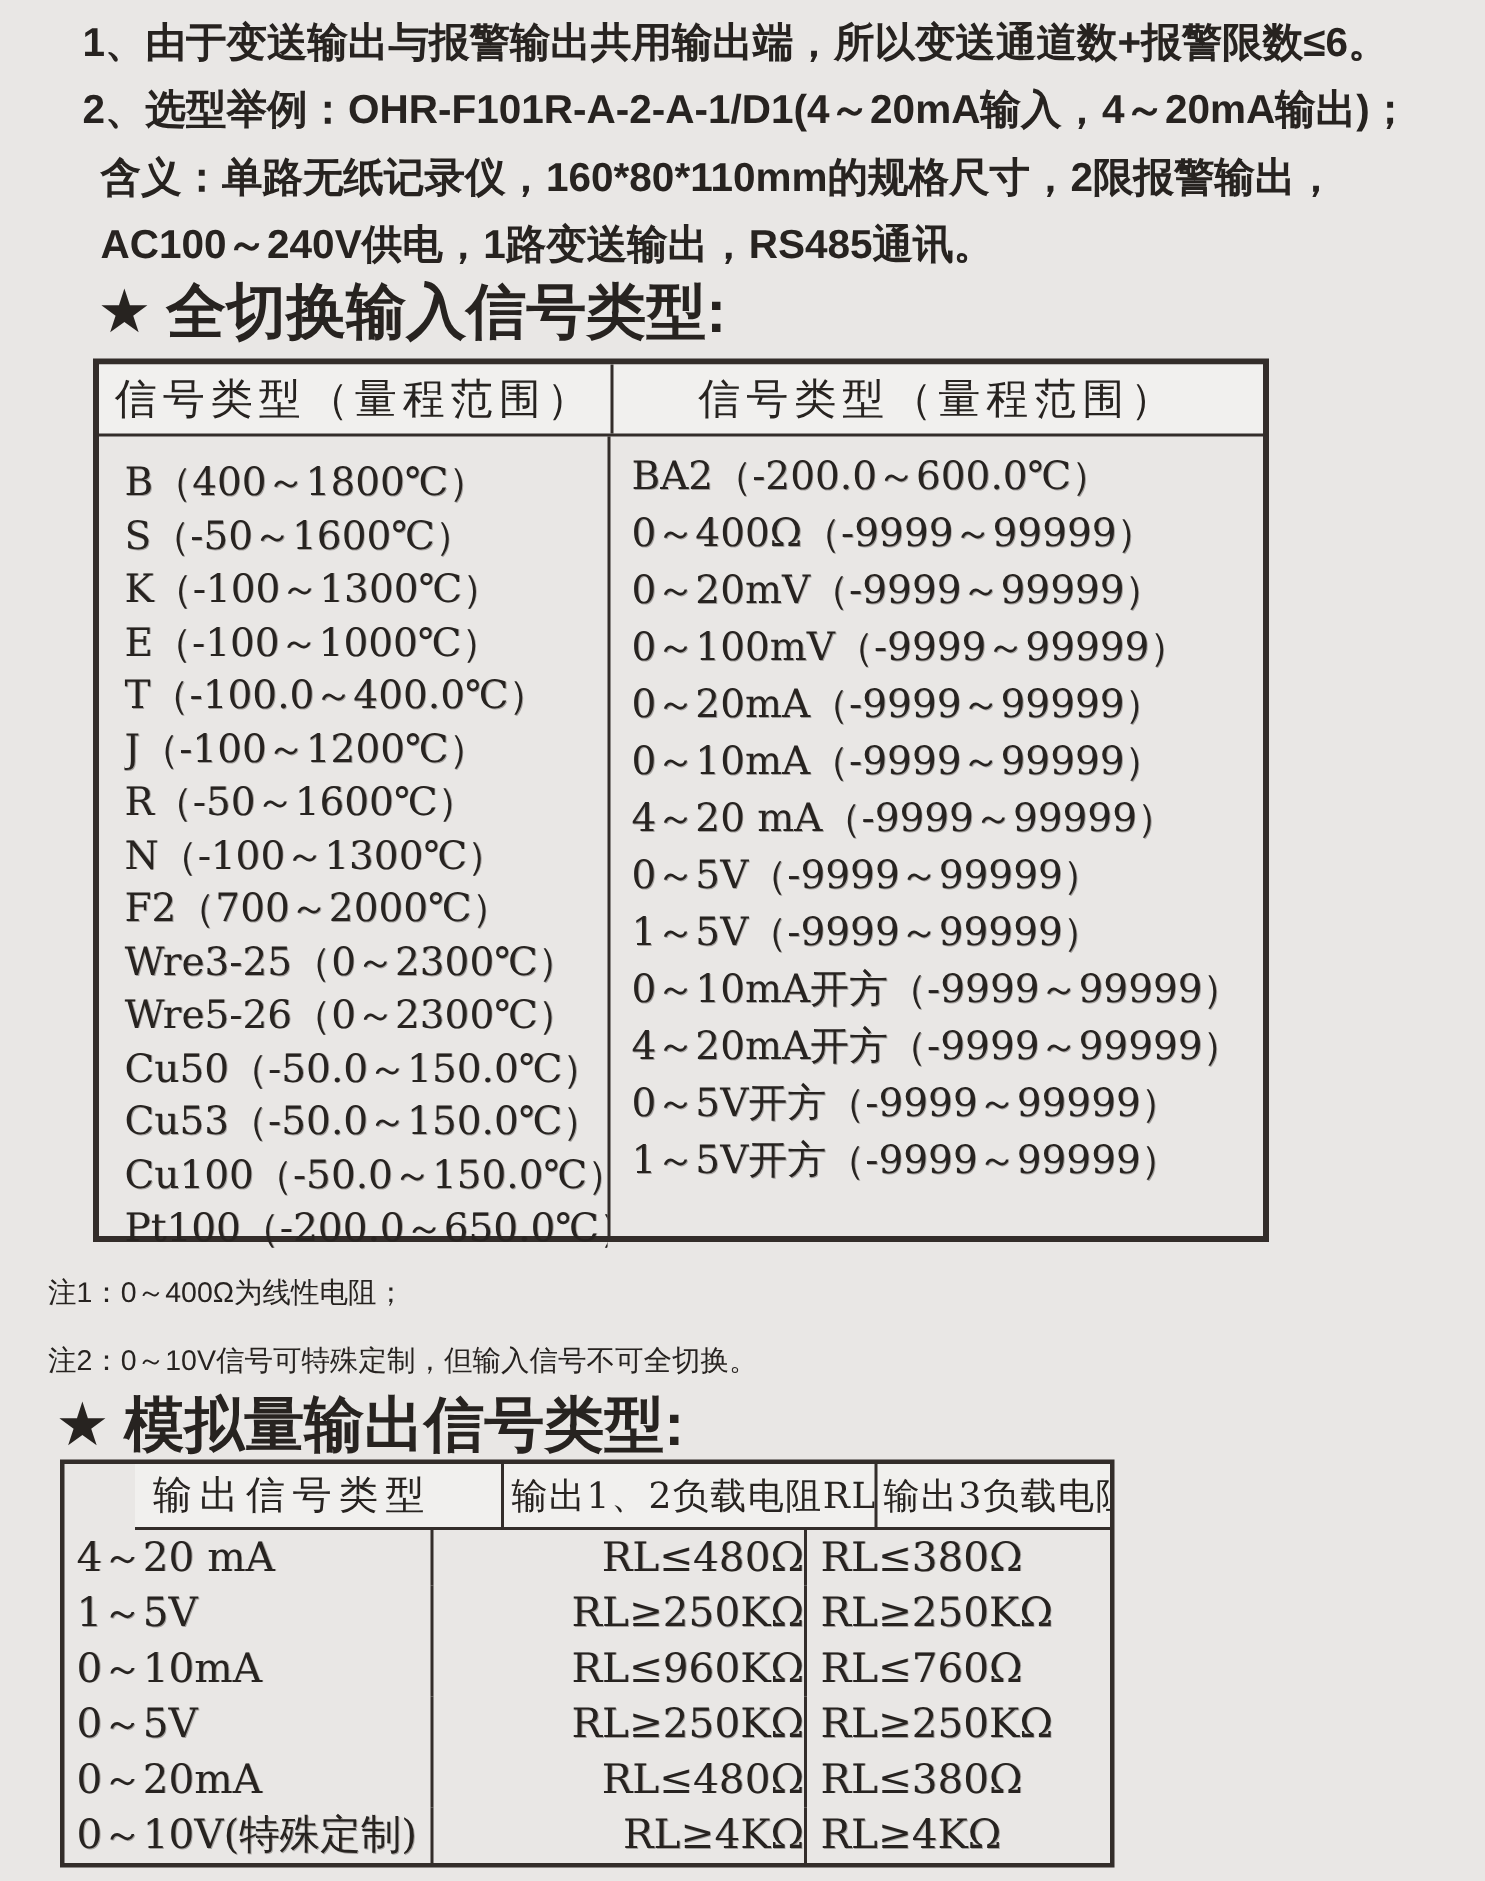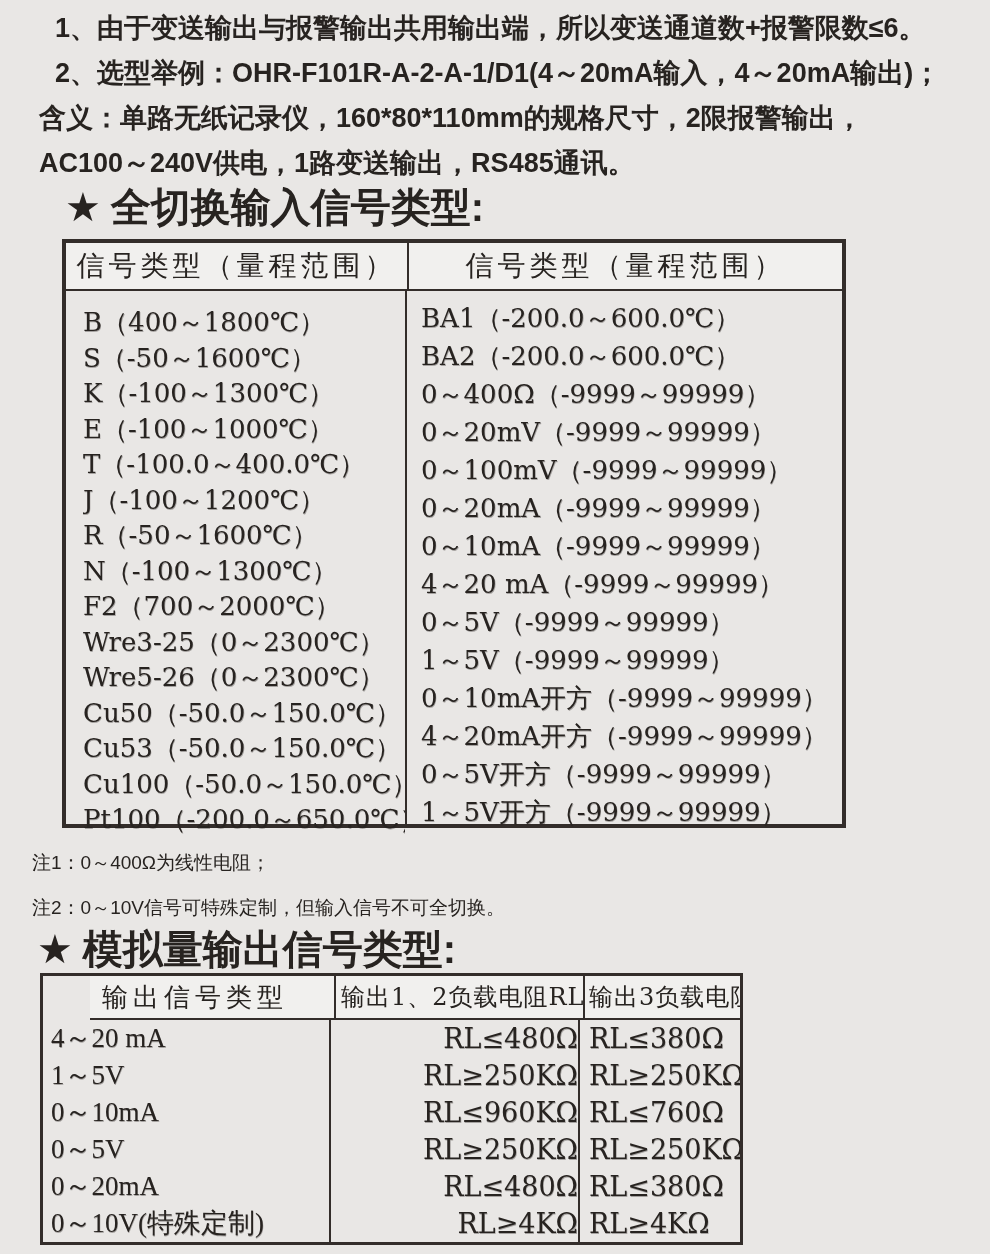--- a/index.html
+++ b/index.html
@@ -10,21 +10,21 @@
     font-family:"Liberation Sans","DejaVu Sans",sans-serif;
     position:relative;
     overflow:hidden;
   }
   
   .intro{position:absolute;left:0;top:6px;}
   .intro .line{
     font-weight:bold;font-size:27px;height:45px;line-height:45px;
     white-space:nowrap;margin-left:55px;
   }
-  .intro .line.indent{margin-left:39px;}
+  .intro .line.indent{margin-left:67px;}
   
   .section-heading{
     position:absolute;font-weight:bold;font-size:40px;white-space:nowrap;
   }
   .section-heading .star{margin-right:10px;}
   #heading-input{left:65px;top:180px;}
   #heading-output{left:37px;top:922px;}
   
   .foot-note{
     position:absolute;left:32px;font-weight:normal;font-size:19px;
@@ -72,21 +72,21 @@
     line-height:42px;white-space:nowrap;overflow:hidden;box-sizing:border-box;
   }
   .table2 .t-header .h1{width:246px;border-right:2px solid #332d2a;font-size:26px;letter-spacing:5px;padding-left:12px;}
   .table2 .t-header .h2{width:249px;border-right:2px solid #332d2a;font-size:24px;letter-spacing:1px;padding-left:5px;}
   .table2 .t-header .h3{flex:1;font-size:24px;letter-spacing:1px;padding-left:4px;}
   .table2 .t-row{display:flex;height:37px;}
   .table2 .t-row .cell{
     font-size:27px;line-height:37px;white-space:nowrap;overflow:hidden;
     box-sizing:border-box;text-shadow:0.6px 0.6px 0 rgba(39,35,32,0.35);
   }
-  .table2 .t-row .c1{width:288px;border-right:2px solid #332d2a;padding-left:8px;font-family:Liberation Serif, serif;}
+  .table2 .t-row .c1{width:246px;border-right:2px solid #332d2a;padding-left:8px;}
   .table2 .t-row .c2{width:249px;border-right:2px solid #332d2a;padding-left:9px;text-align:right;}
   .table2 .t-row .c3{flex:1;padding-left:9px;}
 </style>
 </head>
 <body>
 
 <div class="intro">
   <div class="line">1、由于变送输出与报警输出共用输出端，所以变送通道数+报警限数≤6。</div>
   <div class="line">2、选型举例：OHR-F101R-A-2-A-1/D1(4～20mA输入，4～20mA输出)；</div>
   <div class="line indent">含义：单路无纸记录仪，160*80*110mm的规格尺寸，2限报警输出，</div>
@@ -114,21 +114,20 @@
       <div class="row">N（-100～1300℃）</div>
       <div class="row">F2（700～2000℃）</div>
       <div class="row">Wre3-25（0～2300℃）</div>
       <div class="row">Wre5-26（0～2300℃）</div>
       <div class="row">Cu50（-50.0～150.0℃）</div>
       <div class="row">Cu53（-50.0～150.0℃）</div>
       <div class="row">Cu100（-50.0～150.0℃）</div>
       <div class="row">Pt100（-200.0～650.0℃）</div>
     </div>
     <div class="col-right">
-      <div class="row">BA1（-200.0～600.0℃）</div>
       <div class="row">BA2（-200.0～600.0℃）</div>
       <div class="row">0～400Ω（-9999～99999）</div>
       <div class="row">0～20mV（-9999～99999）</div>
       <div class="row">0～100mV（-9999～99999）</div>
       <div class="row">0～20mA（-9999～99999）</div>
       <div class="row">0～10mA（-9999～99999）</div>
       <div class="row">4～20 mA（-9999～99999）</div>
       <div class="row">0～5V（-9999～99999）</div>
       <div class="row">1～5V（-9999～99999）</div>
       <div class="row">0～10mA开方（-9999～99999）</div>

